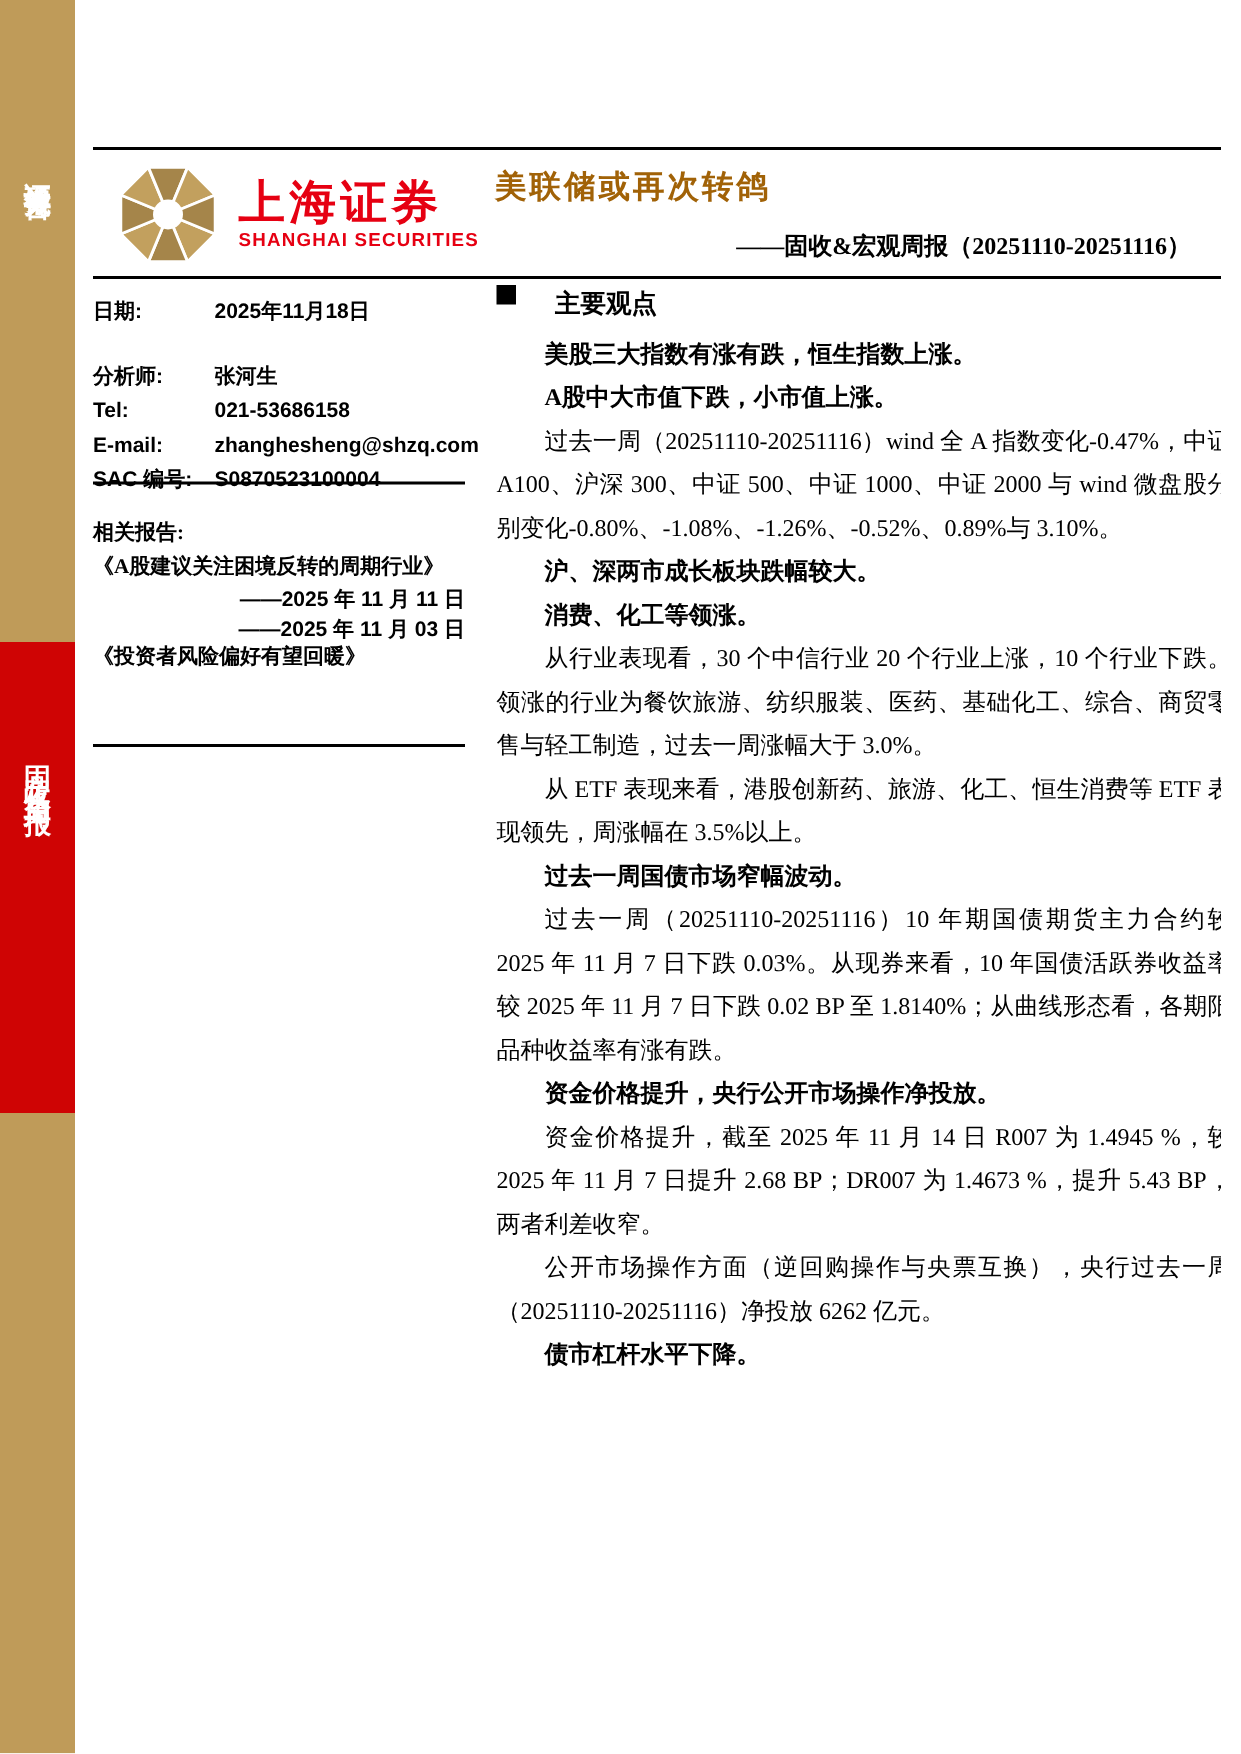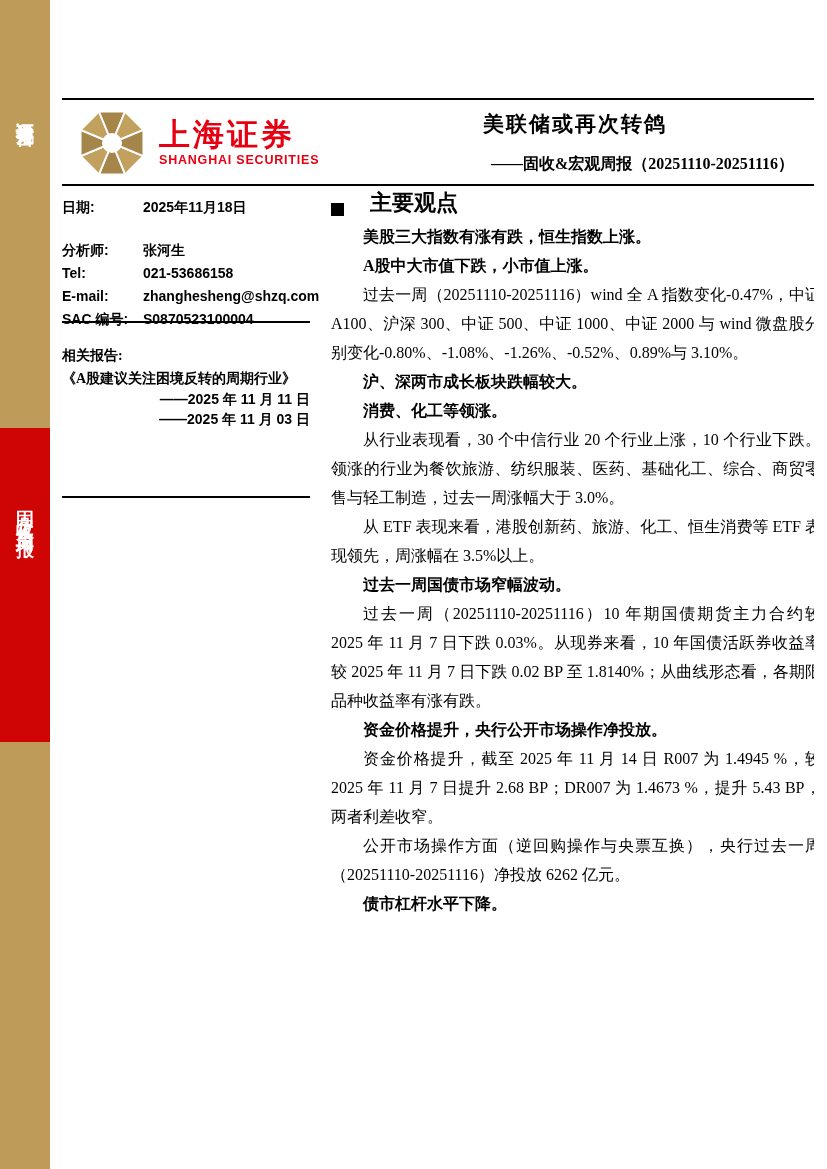--- a/index.html
+++ b/index.html
@@ -58,24 +58,24 @@
     font-weight: bold;
     letter-spacing: 0.8px;
     line-height: 16px;
     font-family: "Liberation Sans", "DejaVu Sans", sans-serif;
     white-space: nowrap;
   }
 
   
   .title-block { position: absolute; left: 330px; top: 104px; width: 490px; }
   .report-title {
-    text-align: center;
+    text-align: left;
     font-size: 21px;
     font-weight: bold;
-    color: #000000;
+    color: #a16207;
     margin-top: 6px;
     letter-spacing: 2px;
   }
   .report-subtitle {
     text-align: right;
     padding-right: 26px;
     font-size: 16px;
     font-weight: bold;
     color: #000;
     margin-top: 16px;
@@ -89,21 +89,21 @@
   .meta-row.date-row { margin-bottom: 20px; }
 
   
   .related { position: absolute; left: 62px; top: 346px; width: 248px; color: #000; }
   .related-heading { font-size: 14px; font-weight: bold; line-height: 20px; margin-bottom: 3px; }
   .rel-title { font-size: 14px; font-weight: bold; line-height: 20px; }
   .rel-date  { font-size: 14px; font-weight: bold; line-height: 20px; text-align: right; font-family: "Liberation Sans", "DejaVu Sans", sans-serif; }
 
   
   .main-col { position: absolute; left: 331px; top: 190px; width: 490px; color: #000; }
-  .section-head { display: flex; align-items: flex-end; font-size: 22px; font-weight: bold; line-height: 26px; margin-bottom: 6px; }
+  .section-head { display: flex; align-items: flex-start; font-size: 17px; font-weight: bold; line-height: 26px; margin-bottom: 6px; }
   .bullet-square { width: 13px; height: 13px; background: #000; margin-right: 26px; flex: 0 0 auto; }
   .blk { font-size: 16px; line-height: 29px; text-align: justify; text-indent: 2em; }
   .blk.subhead { font-weight: bold; }
 </style>
 </head>
 <body>
 
 <div class="page">
 
   <div class="side-banner">
@@ -165,20 +165,21 @@
       <span class="lbl">SAC 编号:</span>
       <span class="val">S0870523100004</span>
     </div>
   </div>
 
   <div class="related">
     <div class="related-heading">相关报告:</div>
     <div class="rel-title">《A股建议关注困境反转的周期行业》</div>
     <div class="rel-date">——2025 年 11 月 11 日</div>
     <div class="rel-date">——2025 年 11 月 03 日</div>
+    <div class="rel-title">《投资者风险偏好有望回暖》</div>
   </div>
 
   <div class="main-col">
     <div class="section-head">
       <span class="bullet-square"></span>
       <span>主要观点</span>
     </div>
     <div class="blk subhead">美股三大指数有涨有跌，恒生指数上涨。</div>
     <div class="blk subhead">A股中大市值下跌，小市值上涨。</div>
     <div class="blk para">过去一周（20251110-20251116）wind 全 A 指数变化-0.47%，中证 A100、沪深 300、中证 500、中证 1000、中证 2000 与 wind 微盘股分别变化-0.80%、-1.08%、-1.26%、-0.52%、0.89%与 3.10%。</div>

